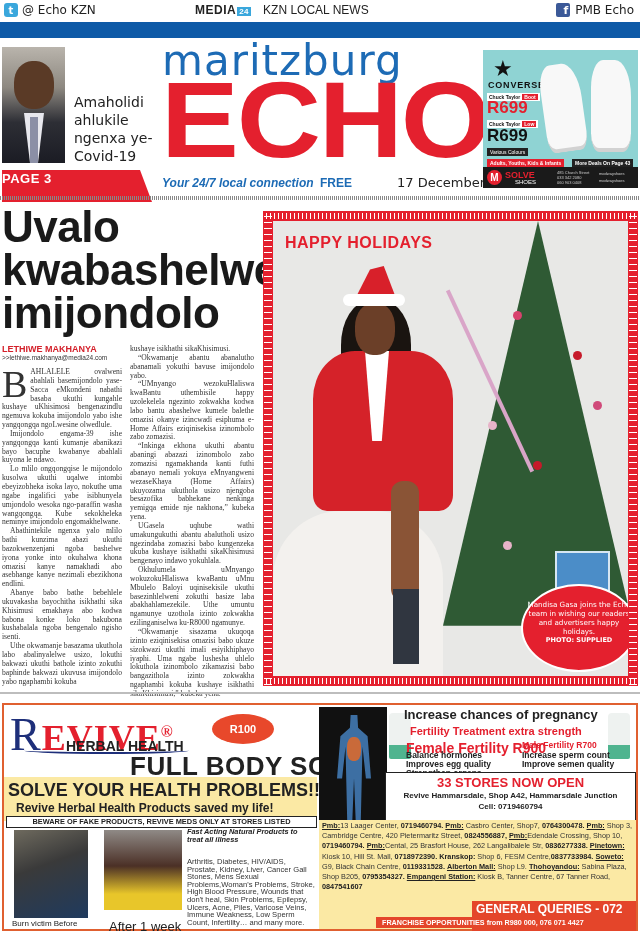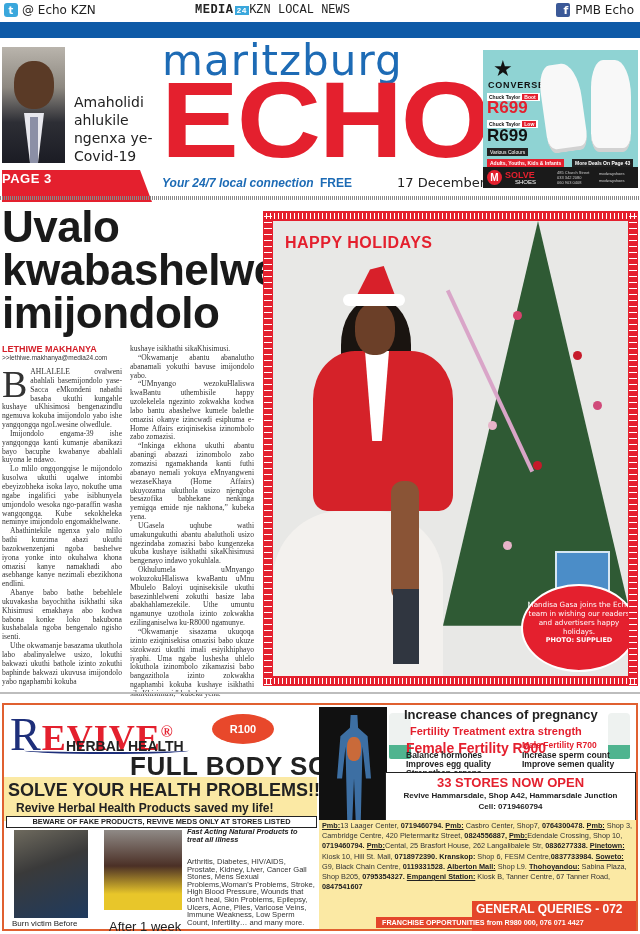--- a/index.html
+++ b/index.html
@@ -3,21 +3,21 @@
 <meta charset="utf-8">
 <style>
   * { box-sizing: border-box; margin: 0; padding: 0; }
   html, body { width: 640px; height: 934px; overflow: hidden; background: #fff; }
   body { font-family: "Liberation Sans", sans-serif; color: #222; position: relative; }
 
   
   .topbar { position: absolute; left: 0; top: 0; width: 640px; height: 22px; background: #fff; }
   .topbar .tw { position: absolute; left: 4px; top: 3px; display: flex; align-items: center; gap: 4px; font-size: 12px; font-family: "DejaVu Sans", sans-serif; }
   .tw-icon { width: 14px; height: 14px; background: #3aa7dc; border-radius: 3px; color: #fff; font-size: 10px; font-weight: bold; display: flex; align-items: center; justify-content: center; }
-  .topbar .mid { position: absolute; left: 195px; top: 3px; display: flex; align-items: flex-end; gap: 0; font-size: 12px; font-family: Liberation Mono, monospace; }
+  .topbar .mid { position: absolute; left: 195px; top: 3px; display: flex; align-items: flex-end; gap: 12px; font-size: 12px; font-family: Liberation Sans, sans-serif; }
   .media-logo { font-weight: bold; font-size: 12px; letter-spacing: 0.5px; }
   .media-logo .n24 { background: #3aa7dc; color: #fff; font-size: 8px; padding: 0 2px; margin-left: 1px; }
   .topbar .fb { position: absolute; right: 6px; top: 3px; display: flex; align-items: center; gap: 5px; font-size: 12px; font-family: "DejaVu Sans", sans-serif; }
   .fb-icon { width: 14px; height: 14px; background: #3b5998; border-radius: 2px; color: #fff; font-size: 11px; font-weight: bold; display: flex; align-items: flex-end; justify-content: flex-end; padding-right: 2px; }
   .bluebar { position: absolute; left: 0; top: 22px; width: 640px; height: 16px; background: #0e5aa7; }
 
   
   .teaser-photo { position: absolute; left: 2px; top: 47px; width: 63px; height: 116px; background: linear-gradient(180deg,#b9b4ac 0%,#8d8880 35%,#2d2e35 65%,#1b1c24 100%); overflow: hidden; }
   .teaser-photo .face { position: absolute; left: 12px; top: 14px; width: 40px; height: 48px; border-radius: 45%; background: #5a3a26; }
   .teaser-photo .shirt { position: absolute; left: 22px; top: 66px; width: 20px; height: 50px; background: #e8e8ee; clip-path: polygon(0 0,100% 0,70% 100%,30% 100%); }

